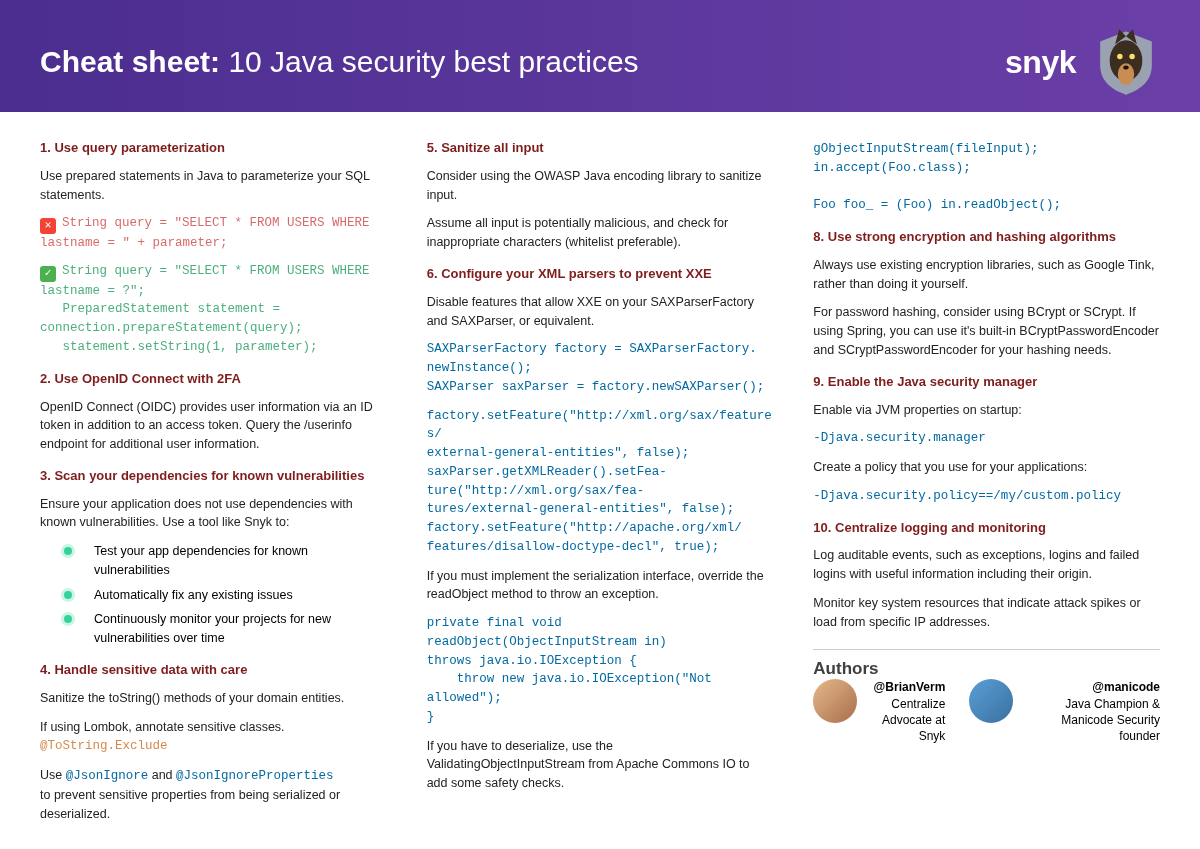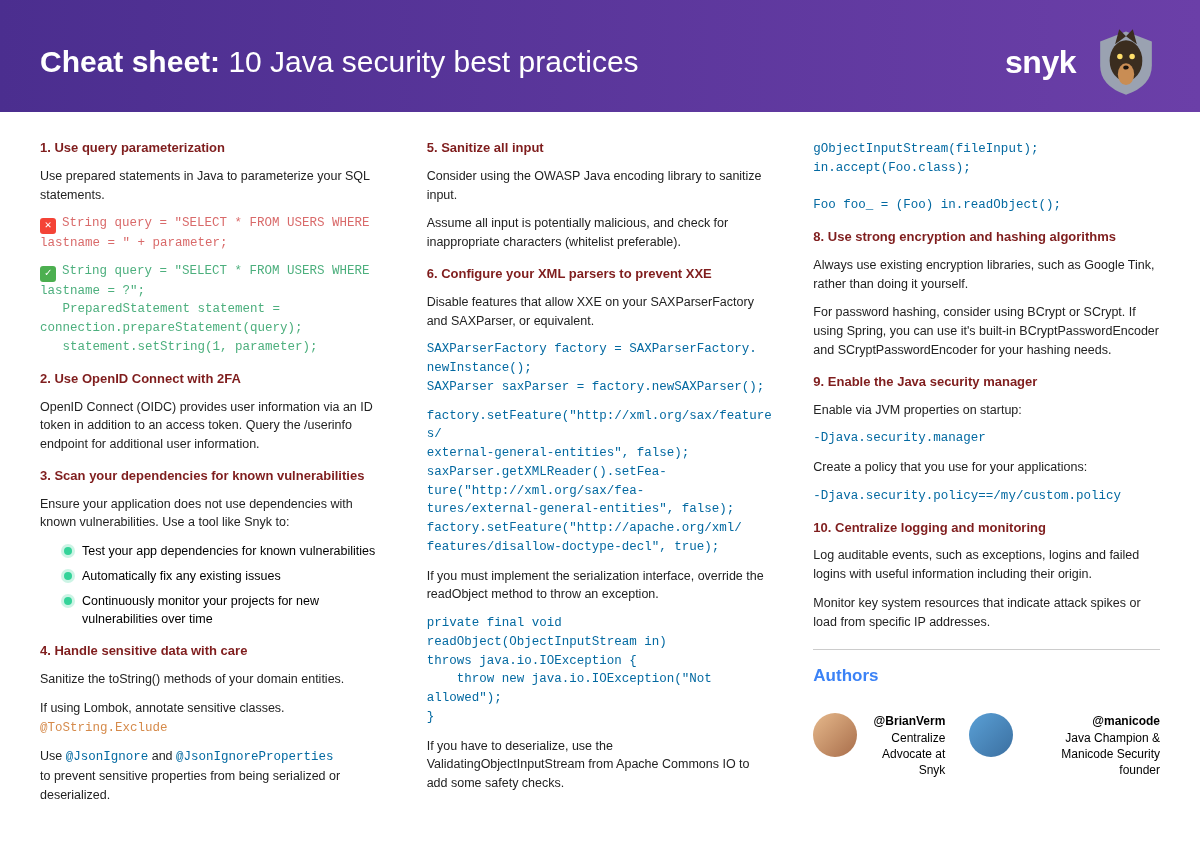--- a/index.html
+++ b/index.html
@@ -17,23 +17,23 @@
 p { color: #222; font-size: 12.5px; line-height: 1.5; margin-bottom: 10px; }
 .code { font-family: "Courier New", Courier, monospace; font-size: 12.5px; line-height: 1.5; white-space: pre-wrap; word-break: break-word; margin-bottom: 10px; }
 .code-red { color: #d96a6a; }
 .code-green { color: #4caf7d; }
 .code-purple { color: #0369a1; }
 .code-orange { color: #d58a4a; }
 .badge { display: inline-flex; width: 16px; height: 16px; border-radius: 3px; align-items: center; justify-content: center; margin-right: 6px; vertical-align: -2px; font-size: 11px; }
 .bad { background: #f44336; color: #fff; }
 .good { background: #4caf50; color: #fff; }
 ul.bullets { list-style: none; margin: 6px 0 12px 4px; }
-ul.bullets li { display: flex; gap: 10px; font-size: 12.5px; line-height: 1.5; margin-bottom: 6px; padding-left: 20px; }
+ul.bullets li { display: flex; gap: 22px; font-size: 12.5px; line-height: 1.5; margin-bottom: 6px; padding-left: 20px; }
 ul.bullets li .dot { width: 8px; height: 8px; border-radius: 50%; background: #34d399; margin-top: 5px; flex: 0 0 auto; box-shadow: 0 0 0 3px rgba(52,211,153,0.25); }
-.authors-title { color: #3b82f6; font-size: 17px; font-weight: 700; margin: 18px 0 27px; border-top: 1px solid #ccc; padding-top: 16px; }
+.authors-title { color: #404040; font-size: 17px; font-weight: 700; margin: 18px 0 0; border-top: 1px solid #ccc; padding-top: 9px; }
 .authors { display: flex; gap: 24px; }
 .author { display: flex; gap: 10px; align-items: flex-start; }
 .avatar { width: 44px; height: 44px; border-radius: 50%; background: #ccc; flex: 0 0 auto; background-size: cover; background-position: center; }
 .author .meta { font-size: 12px; line-height: 1.35; text-align: right; }
 .author .meta b { font-weight: 700; }
 </style>
 </head>
 <body>
 
 <div class="header">

